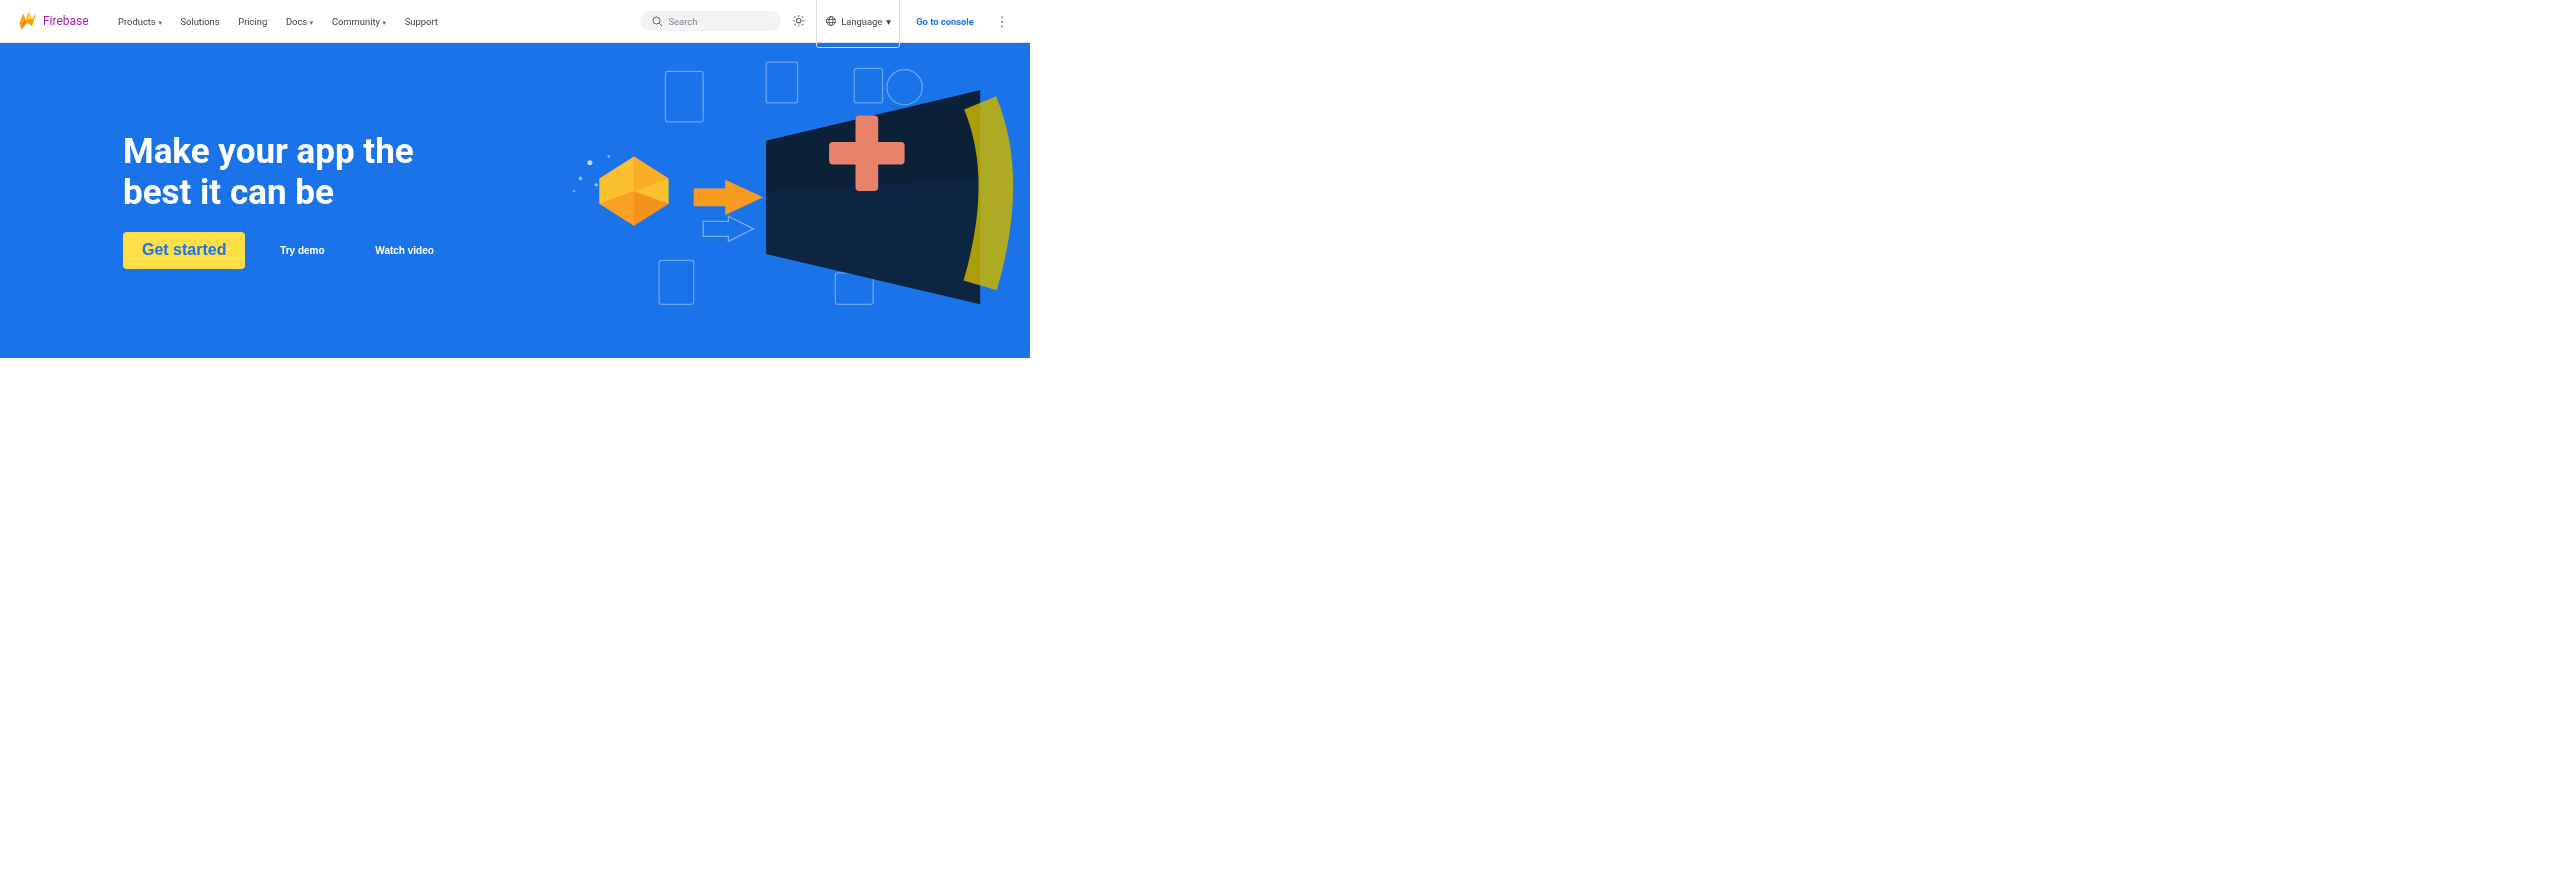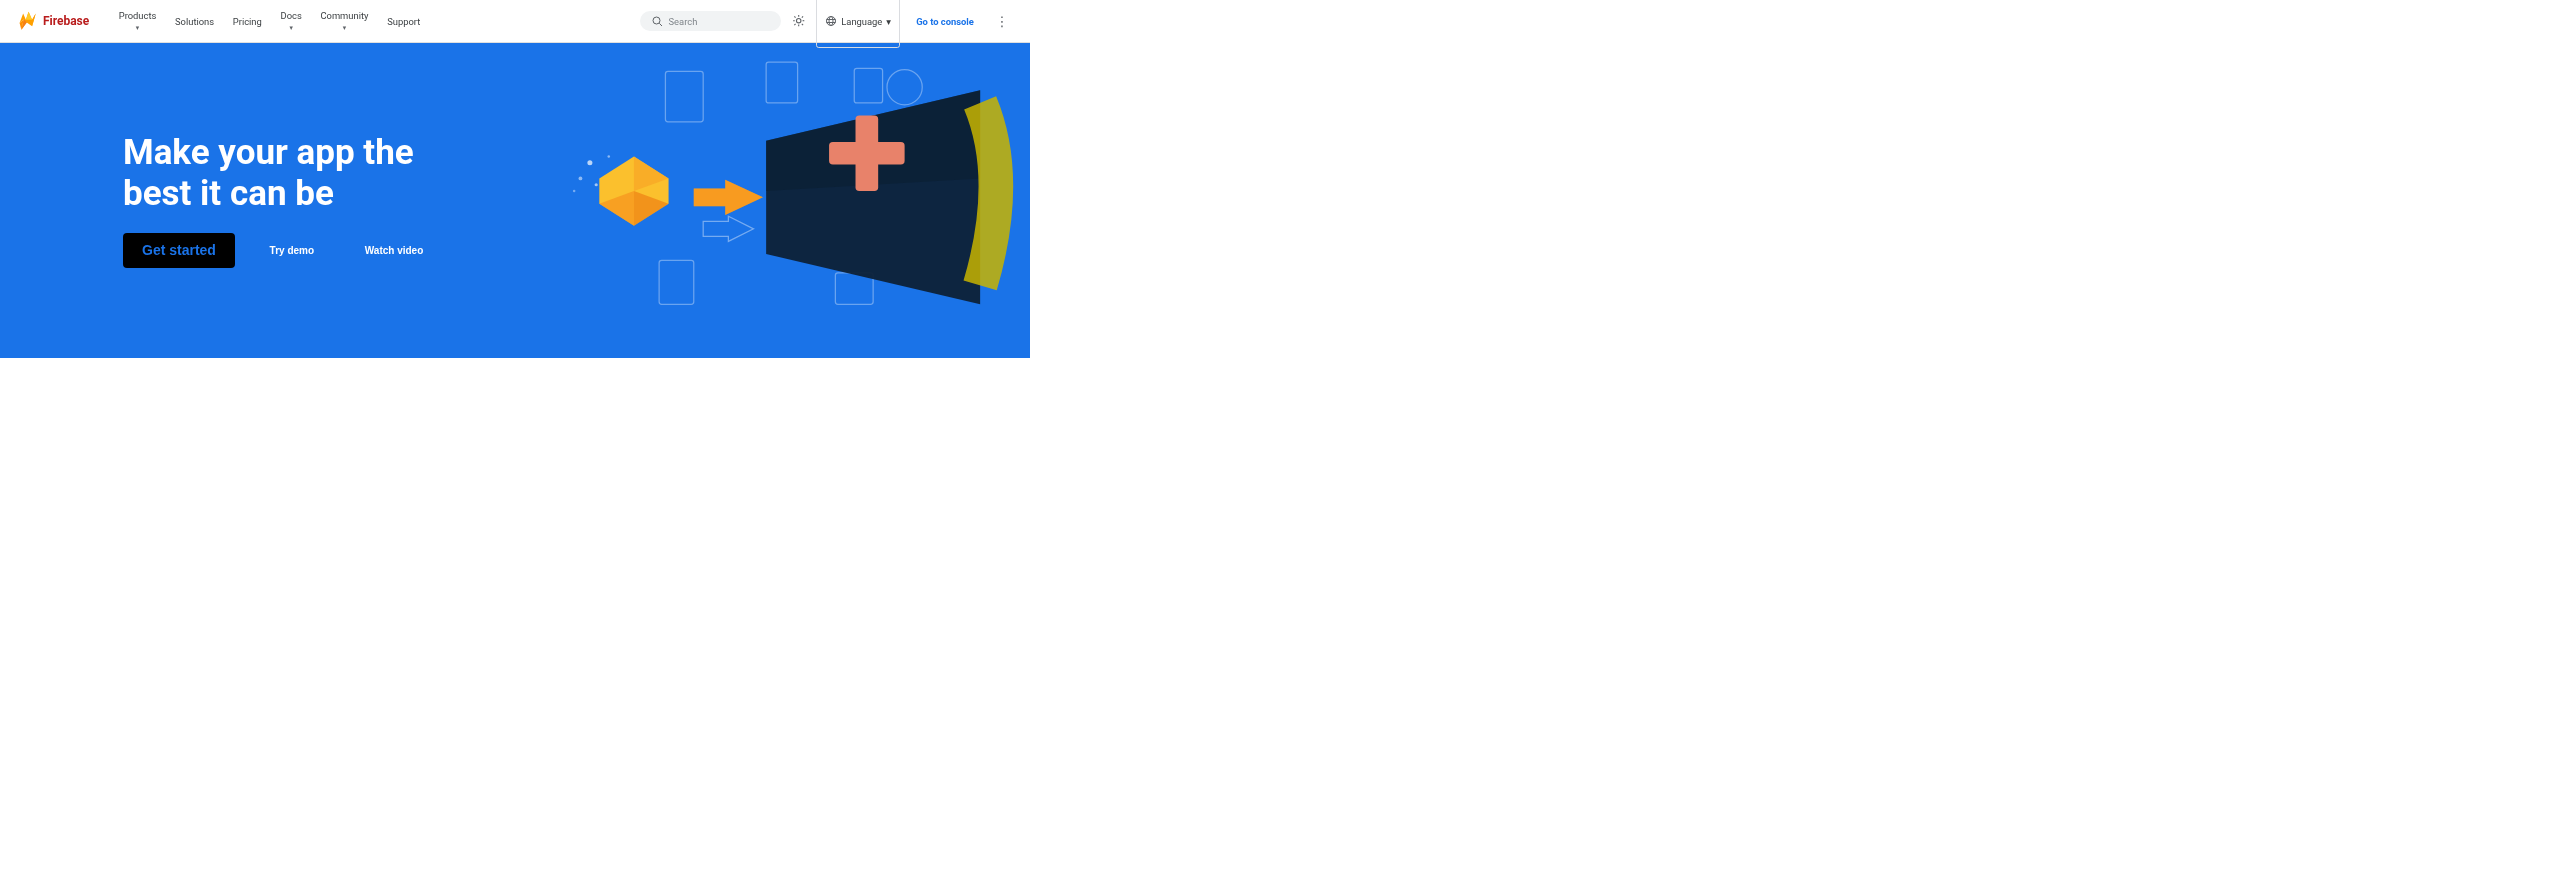--- a/index.html
+++ b/index.html
@@ -35,42 +35,41 @@
       cursor: pointer;
     }
 
     .firebase-flame {
       width: 21.5px;
       height: 21.5px;
     }
 
     .navbar-brand-text {
       font-size: 12px;
-      font-weight: 700;
-      color: #b91c1c;
+      font-weight: 400;
+      color: #a21caf;
     }
 
     .navbar-nav {
       display: flex;
       align-items: center;
       gap: 2.7px;
       flex: 1;
     }
 
     .nav-item {
       display: flex;
-      align-items: center;
+      align-items: flex-end;
       gap: 2.7px;
       padding: 5.4px 8px;
       font-size: 9.4px;
       color: #3c4043;
       cursor: pointer;
       border-radius: 2.7px;
       white-space: nowrap;
-      flex-direction: column;
     }
 
     .nav-item .chevron {
       font-size: 6.7px;
       color: #5f6368;
     }
 
     .navbar-right {
       display: flex;
       align-items: center;
@@ -181,23 +180,23 @@
       max-width: 288px;
     }
 
     .hero-actions {
       display: flex;
       align-items: center;
       gap: 0;
     }
 
     .btn-get-started {
-      background: #000000;
+      background: #fde047;
       color: #1a73e8;
-      font-size: 14px;
+      font-size: 16px;
       font-weight: 600;
       padding: 9.4px 19px;
       border-radius: 4px;
       cursor: pointer;
       border: none;
       white-space: nowrap;
     }
 
     .divider-vert {
       width: 0.7px;

